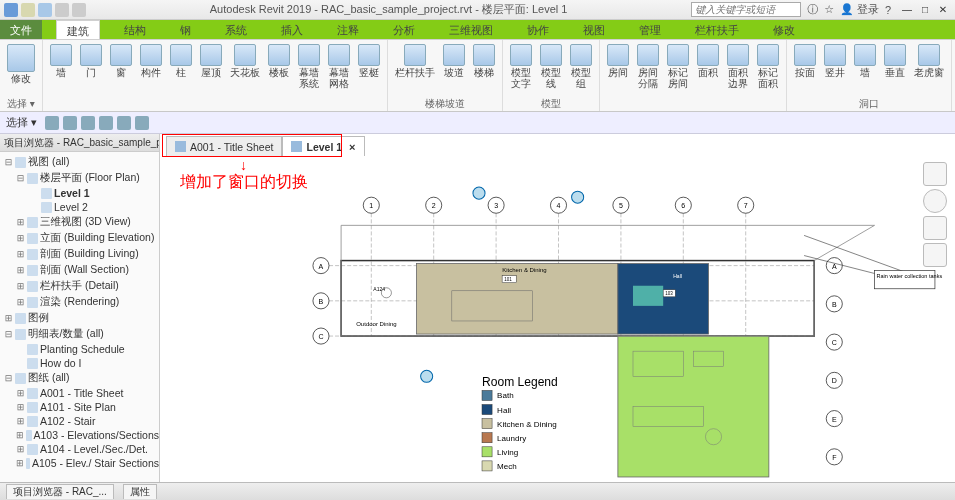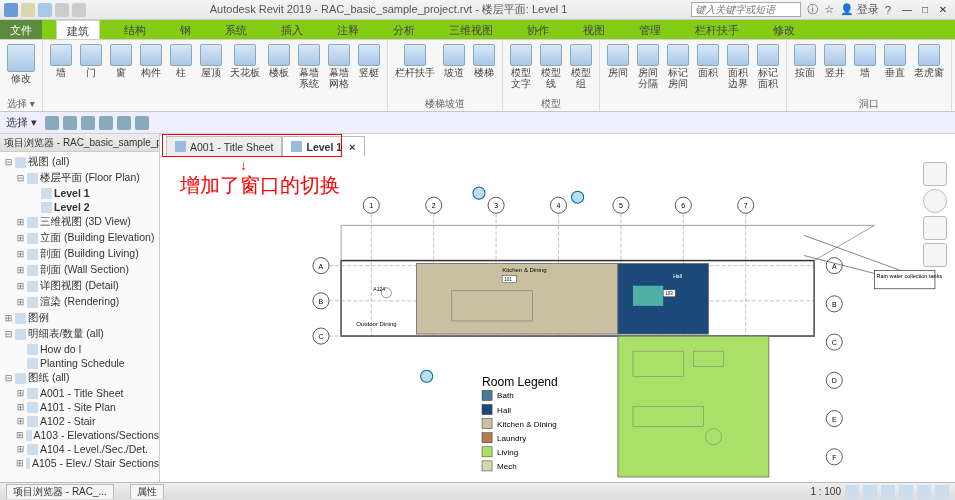--- a/index.html
+++ b/index.html
@@ -34,40 +34,40 @@
     .opts .smico { width: 14px; height: 14px; background: #8ab; border-radius: 2px; }
     
     .main { display: flex; height: 348px; }
     .sidebar { width: 160px; border-right: 1px solid #ccc; background: #fafafa; display: flex; flex-direction: column; }
     .sidebar .shead { height: 18px; background: linear-gradient(#eee,#ddd); border-bottom: 1px solid #ccc; padding: 0 4px; line-height: 18px; font-size: 10px; white-space: nowrap; overflow: hidden; display: flex; justify-content: space-between; }
     .tree { flex: 1; overflow: auto; padding: 2px 0; font-size: 10.5px; }
     .tnode { padding: 1px 0 1px 4px; white-space: nowrap; display: flex; align-items: center; gap: 2px; cursor: pointer; }
     .tnode .tw { width: 9px; text-align: center; color: #777; font-size: 9px; }
     .tnode .ti { width: 11px; height: 11px; background: #cde; border-radius: 1px; }
     .tnode.bold { font-weight: bold; }
-    .ind1 { padding-left: 16px; } .ind2 { padding-left: 30px; font-weight: bold; }
+    .ind1 { padding-left: 16px; } .ind2 { padding-left: 30px; }
     
     .canvas-area { flex: 1; position: relative; background: #fff; }
     .doctabs { height: 22px; display: flex; align-items: flex-end; padding-left: 6px; gap: 0; }
     .doctab { height: 20px; border: 1px solid #bbb; border-bottom: none; padding: 0 8px; line-height: 20px; font-size: 10.5px; background: #eee; display: flex; align-items: center; gap: 4px; cursor: pointer; }
     .doctab.active { background: #fff; font-weight: bold; }
     .doctab .dti { width: 11px; height: 11px; background: #9bd; }
     .doctab .dtx { cursor: pointer; font-size: 11px; margin-left: 3px; }
     .redbox { position: absolute; border: 1.5px solid red; pointer-events: none; }
-    .anno { position: absolute; color: red; font-size: 20px; font-family: "KaiTi","STKaiti",serif; }
+    .anno { position: absolute; color: red; font-size: 16px; font-family: "KaiTi","STKaiti",serif; }
     .arrow { position: absolute; color: red; font-size: 14px; }
     
     .drawing { position: absolute; left: 10px; right: 10px; top: 40px; bottom: 4px; }
     .drawing svg { width: 100%; height: 100%; }
     
     .navctrl { position: absolute; right: 6px; top: 28px; width: 26px; }
     .navctrl div { width: 24px; height: 24px; border: 1px solid #bbb; background: #f5f5f5; margin-bottom: 3px; border-radius: 3px; cursor: pointer; }
     
     .statusbar { height: 18px; background: linear-gradient(#eee,#ddd); border-top: 1px solid #bbb; display: flex; align-items: center; padding: 0 6px; font-size: 10px; justify-content: space-between; }
-    .statusbar .stabs { display: flex; gap: 16px; }
+    .statusbar .stabs { display: flex; gap: 9px; }
     .statusbar .stab { border: 1px solid #bbb; border-bottom: none; padding: 0 6px; line-height: 14px; background: #f5f5f5; }
     .statusbar .zoom { display: flex; align-items: center; gap: 4px; }
     .statusbar .zico { width: 14px; height: 14px; background: #cde; }
   </style>
 </head>
 <body>
 
 <div class="titlebar">
   <div class="qat">
     <div class="ico"></div>
@@ -314,46 +314,46 @@
           <span>剖面 (Building Living)</span>
         </div>
         <div class="tnode ind1">
           <span class="tw">⊞</span>
           <span class="ti"></span>
           <span>剖面 (Wall Section)</span>
         </div>
         <div class="tnode ind1">
           <span class="tw">⊞</span>
           <span class="ti"></span>
-          <span>详图视图 (Detail)</span>
+          <span>栏杆扶手 (Detail)</span>
         </div>
         <div class="tnode ind1">
           <span class="tw">⊞</span>
           <span class="ti"></span>
           <span>渲染 (Rendering)</span>
         </div>
         <div class="tnode ind0">
           <span class="tw">⊞</span>
           <span class="ti"></span>
           <span>图例</span>
         </div>
         <div class="tnode ind0">
           <span class="tw">⊟</span>
           <span class="ti"></span>
           <span>明细表/数量 (all)</span>
         </div>
         <div class="tnode ind1">
           <span class="tw"></span>
           <span class="ti"></span>
+          <span>Planting Schedule</span>
+        </div>
+        <div class="tnode ind1">
+          <span class="tw"></span>
+          <span class="ti"></span>
           <span>How do I</span>
-        </div>
-        <div class="tnode ind1">
-          <span class="tw"></span>
-          <span class="ti"></span>
-          <span>Planting Schedule</span>
         </div>
         <div class="tnode ind0">
           <span class="tw">⊟</span>
           <span class="ti"></span>
           <span>图纸 (all)</span>
         </div>
         <div class="tnode ind1">
           <span class="tw">⊞</span>
           <span class="ti"></span>
           <span>A001 - Title Sheet</span>
@@ -513,22 +513,13 @@
       </svg>
     </div>
   </div>
 </div>
 
 <div class="statusbar">
   <div class="stabs" id="stabs">
       <div class="stab">项目浏览器 - RAC_...</div>
       <div class="stab">属性</div>
     </div>
-  <div class="zoom">
-    <span>1 : 100</span>
-    <div class="zico"></div>
-    <div class="zico"></div>
-    <div class="zico"></div>
-    <div class="zico"></div>
-    <div class="zico"></div>
-    <div class="zico"></div>
-  </div>
 </div>
 
 </body></html>

